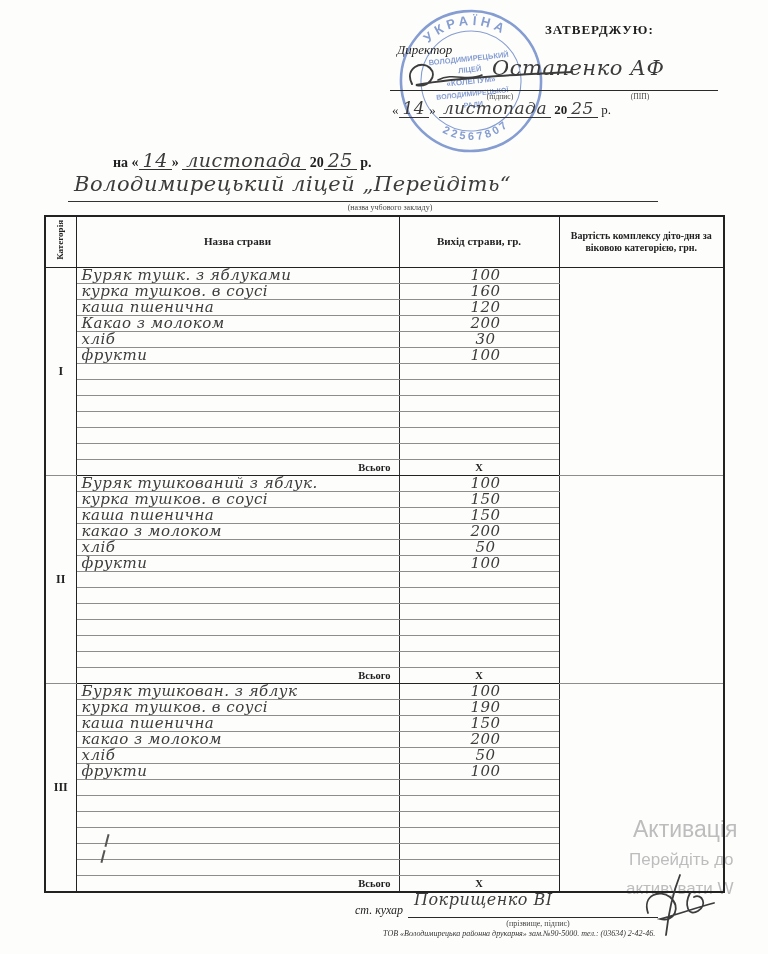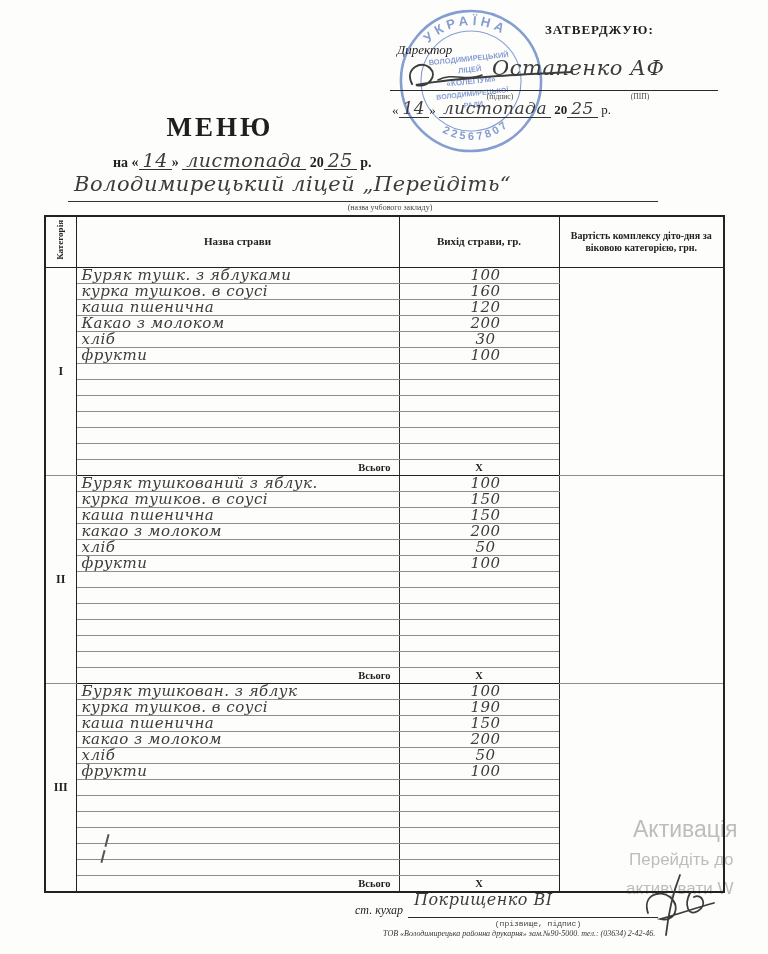--- a/index.html
+++ b/index.html
@@ -64,21 +64,21 @@
             font-family:"Liberation Serif",serif;font-style:normal;color:#1f1f1f;}
   td.tval{text-align:center;font-weight:bold;font-size:10.5px;
           font-family:"Liberation Serif",serif;font-style:normal;color:#1f1f1f;}
   .menu-table{border:2px solid #222;}
 
   
   .rep{top:903px;left:48px;font-size:11.5px;font-weight:bold;font-style:italic;}
   .cook-label{top:903px;left:355px;font-size:12px;font-style:italic;}
   .cook-line{top:895px;left:408px;width:250px;height:22px;border-bottom:1.3px solid #2a2a2a;}
   .cook-name{top:890px;left:414px;font-size:16px;white-space:nowrap;}
-  .cook-cap{top:919px;left:468px;width:140px;text-align:center;font-size:8px;color:#444;font-family:Liberation Mono, monospace;}
+  .cook-cap{top:919px;left:468px;width:140px;text-align:center;font-size:8px;color:#444;}
   .print-info{top:929px;left:383px;font-size:8px;font-style:italic;color:#333;
               white-space:nowrap;}
 
   
   .wm{color:#bdbdbd;font-family:"Liberation Sans",sans-serif;}
   .wm1{top:816px;left:633px;font-size:23px;}
   .wm2{top:850px;left:629px;font-size:17px;}
   .wm3{top:879px;left:626px;font-size:17px;}
 
   
@@ -126,21 +126,20 @@
   <div class="abs printed cap-sign">(підпис)</div>
   <div class="abs printed cap-name">(ПІП)</div>
 
   <div class="abs printed date1">
     <span>«</span><span class="hw uline">14</span><span>»</span>
     <span class="hw uline">листопада</span>
     <span class="b">20</span><span class="hw uline">25</span>
     <span>р.</span>
   </div>
 
-  <div class="abs printed menu-title">МЕНЮ</div>
 
   <div class="abs printed date2">
     <span>на «</span><span class="hw uline">14</span><span>»</span>
     <span class="hw uline">листопада</span>
     <span>20</span><span class="hw uline">25</span>
     <span>р.</span>
   </div>
 
   <div class="abs hw school">Володимирецький ліцей „Перейдіть“</div>
   <div class="abs school-line"></div>

